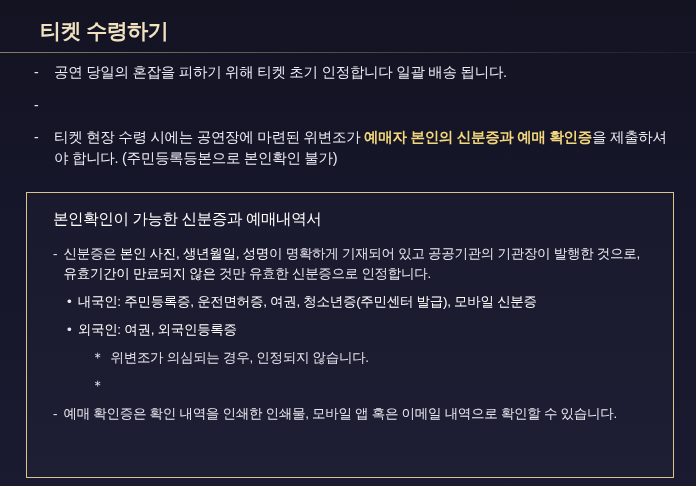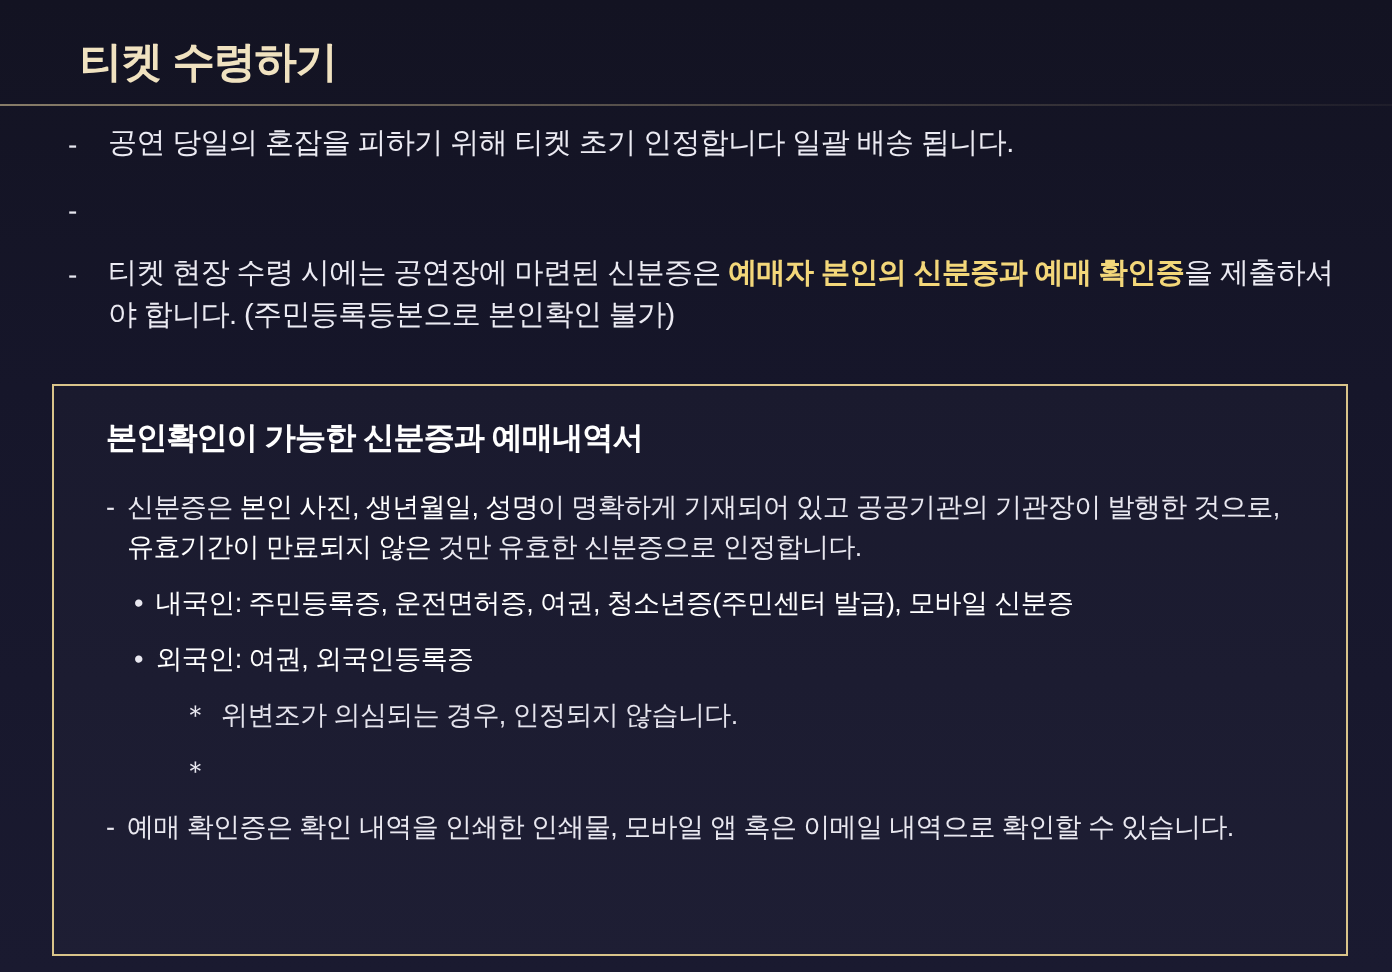--- a/index.html
+++ b/index.html
@@ -75,21 +75,21 @@
     top: 192px;
     bottom: 8px;
     border: 1px solid #d9c48a;
     background: rgba(255,255,255,0.02);
     box-sizing: border-box;
     padding: 14px 18px 10px 18px;
   }
   .panel-title {
     color: #ffffff;
     font-size: 15.5px;
-    font-weight: bold;
+    font-weight: normal;
     letter-spacing: -0.4px;
     margin: 2px 0 14px 8px;
   }
   .p-row {
     display: flex;
     align-items: flex-start;
     margin-bottom: 8px;
   }
   .p-row .mark {
     flex: 0 0 auto;
@@ -124,21 +124,21 @@
   <div class="bullets">
       <div class="bullet">
         <span class="dash">-</span>
         <span class="btext"><span>공연 당일의 혼잡을 피하기 위해 티켓 초기 인정합니다 일괄 배송 됩니다.</span></span>
       </div>
       <div class="bullet">
         <span class="dash">-</span>
       </div>
       <div class="bullet">
         <span class="dash">-</span>
-        <span class="btext"><span>티켓 현장 수령 시에는 공연장에 마련된 신분증은 </span><span class="hl">예매자 본인의 신분증과 예매 확인증</span><span>을 제출하셔야 합니다. (주민등록등본으로 본인확인 불가)</span></span>
+        <span class="btext"><span>티켓 현장 수령 시에는 공연장에 마련된 위변조가 </span><span class="hl">예매자 본인의 신분증과 예매 확인증</span><span>을 제출하셔야 합니다. (주민등록등본으로 본인확인 불가)</span></span>
       </div>
     </div>
 
   <div class="panel">
     <div class="panel-title">본인확인이 가능한 신분증과 예매내역서</div>
     <div class="panel-rows">
         <div class="p-row indent-1">
           <span class="mark">-</span>
           <span class="ptext"><span>신분증은 </span><span class="bold">본인 사진, 생년월일, 성명</span><span>이 명확하게 기재되어 있고 공공기관의 기관장이 발행한 것으로, </span><span class="bold">유효기간이 만료되지 않은</span><span> 것만 유효한 신분증으로 인정합니다.</span></span>
         </div>

